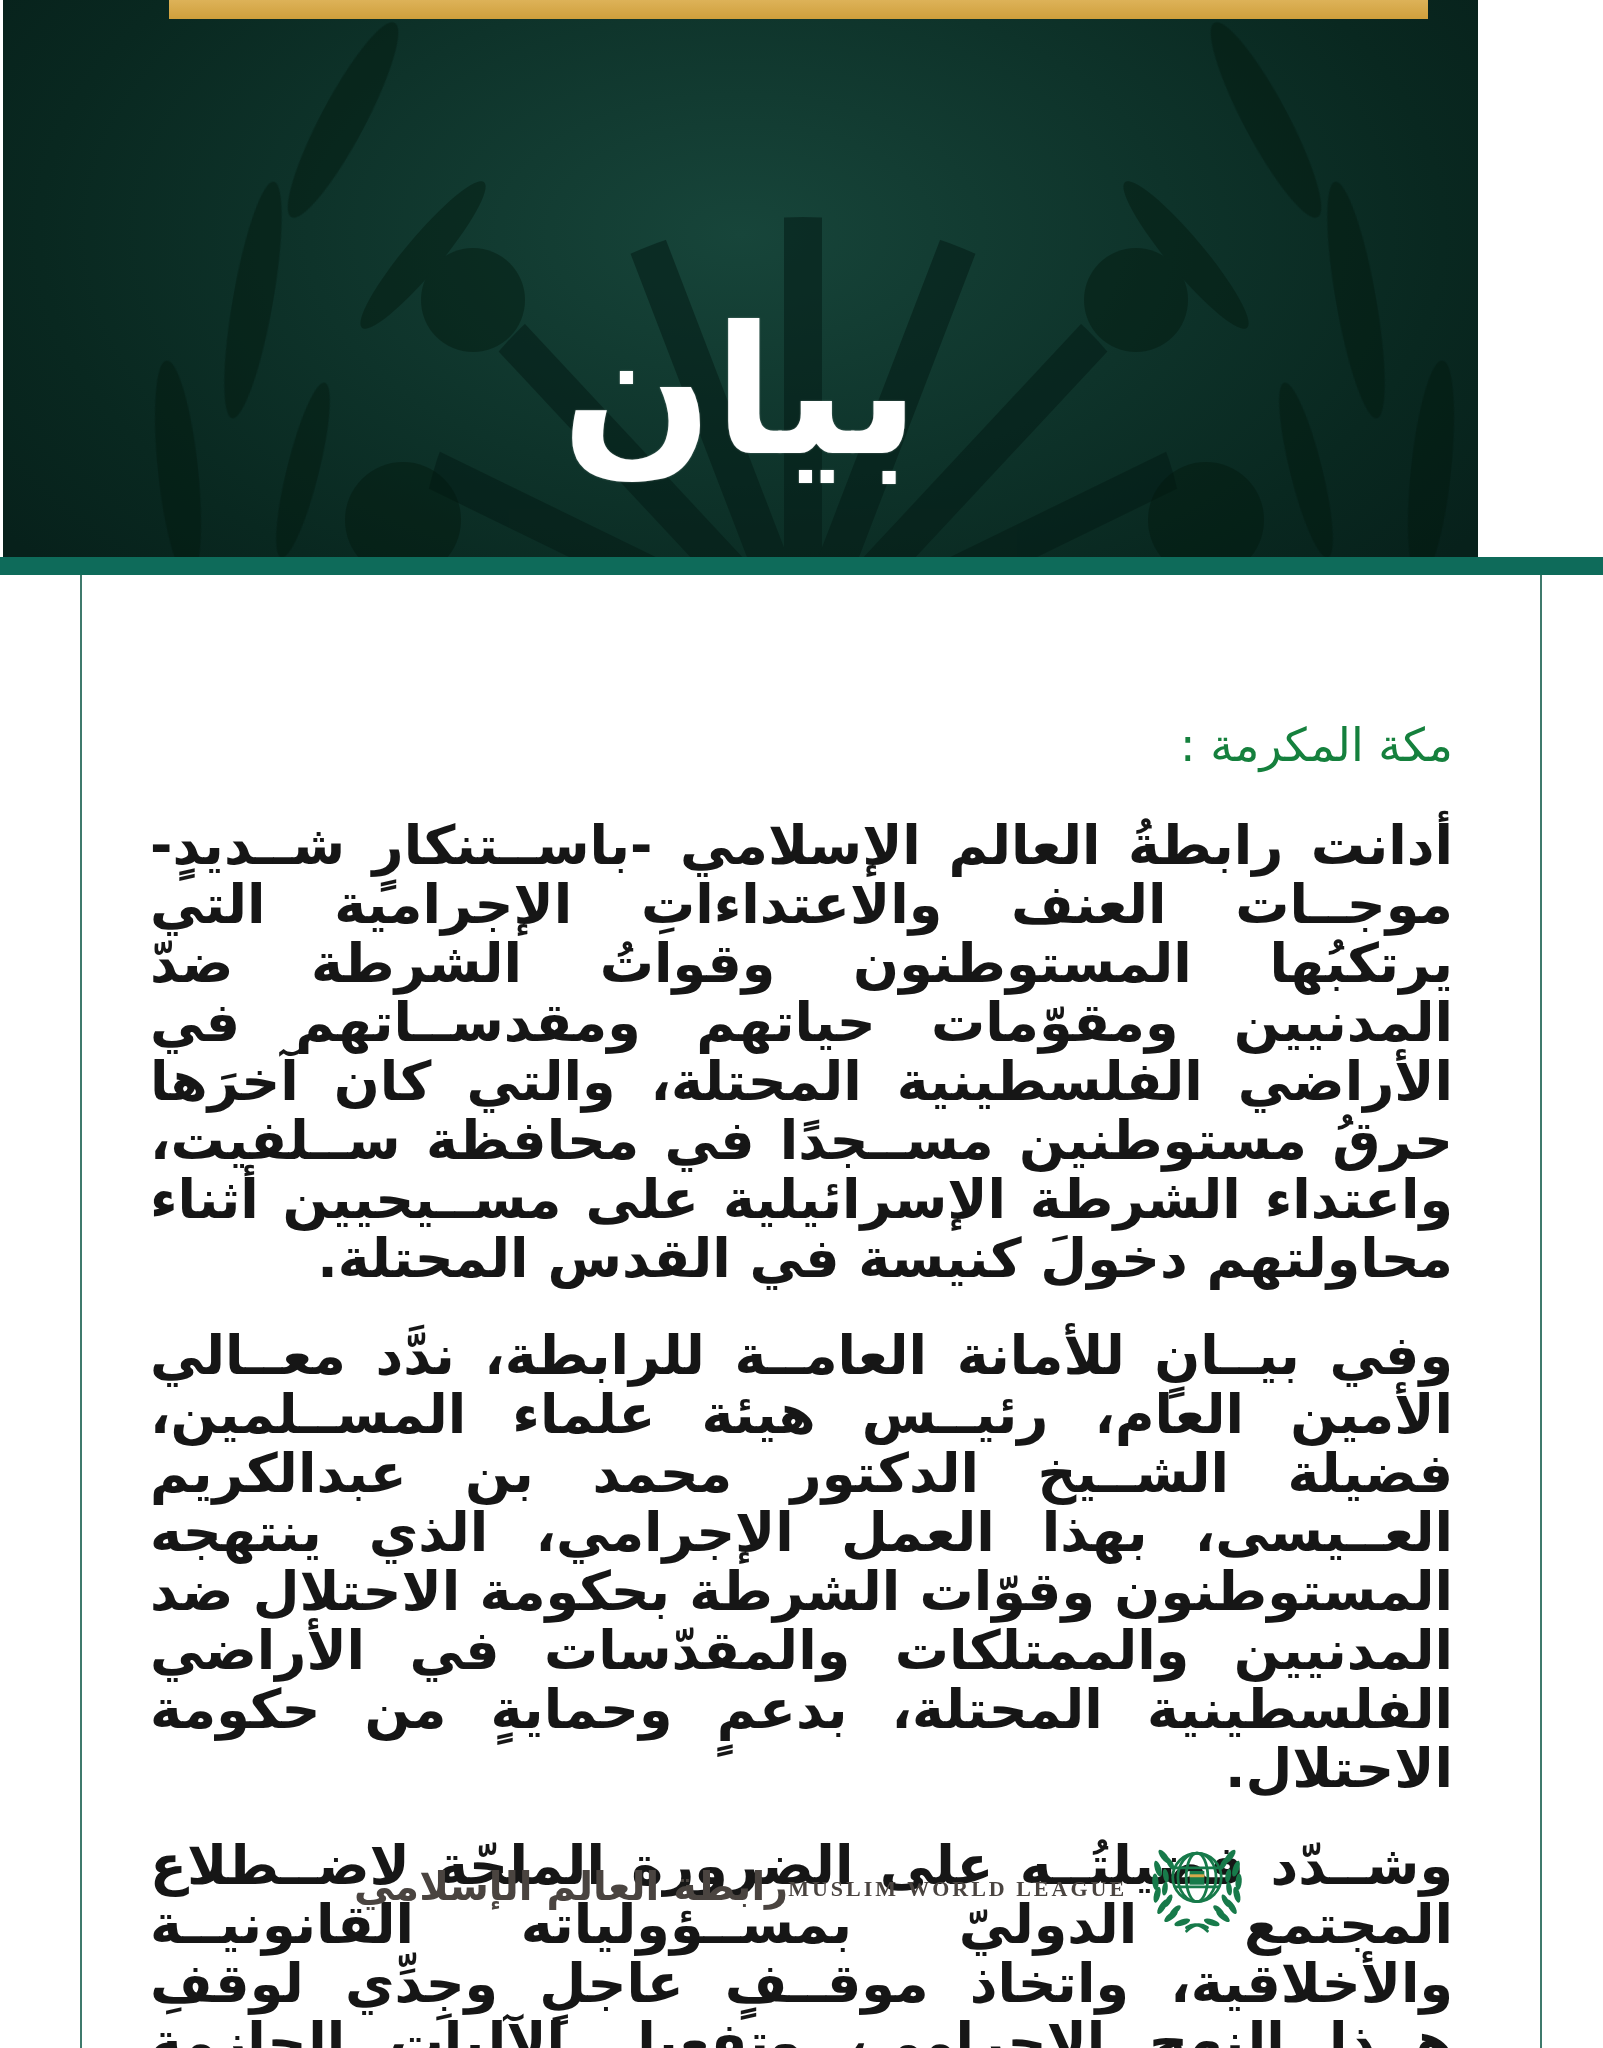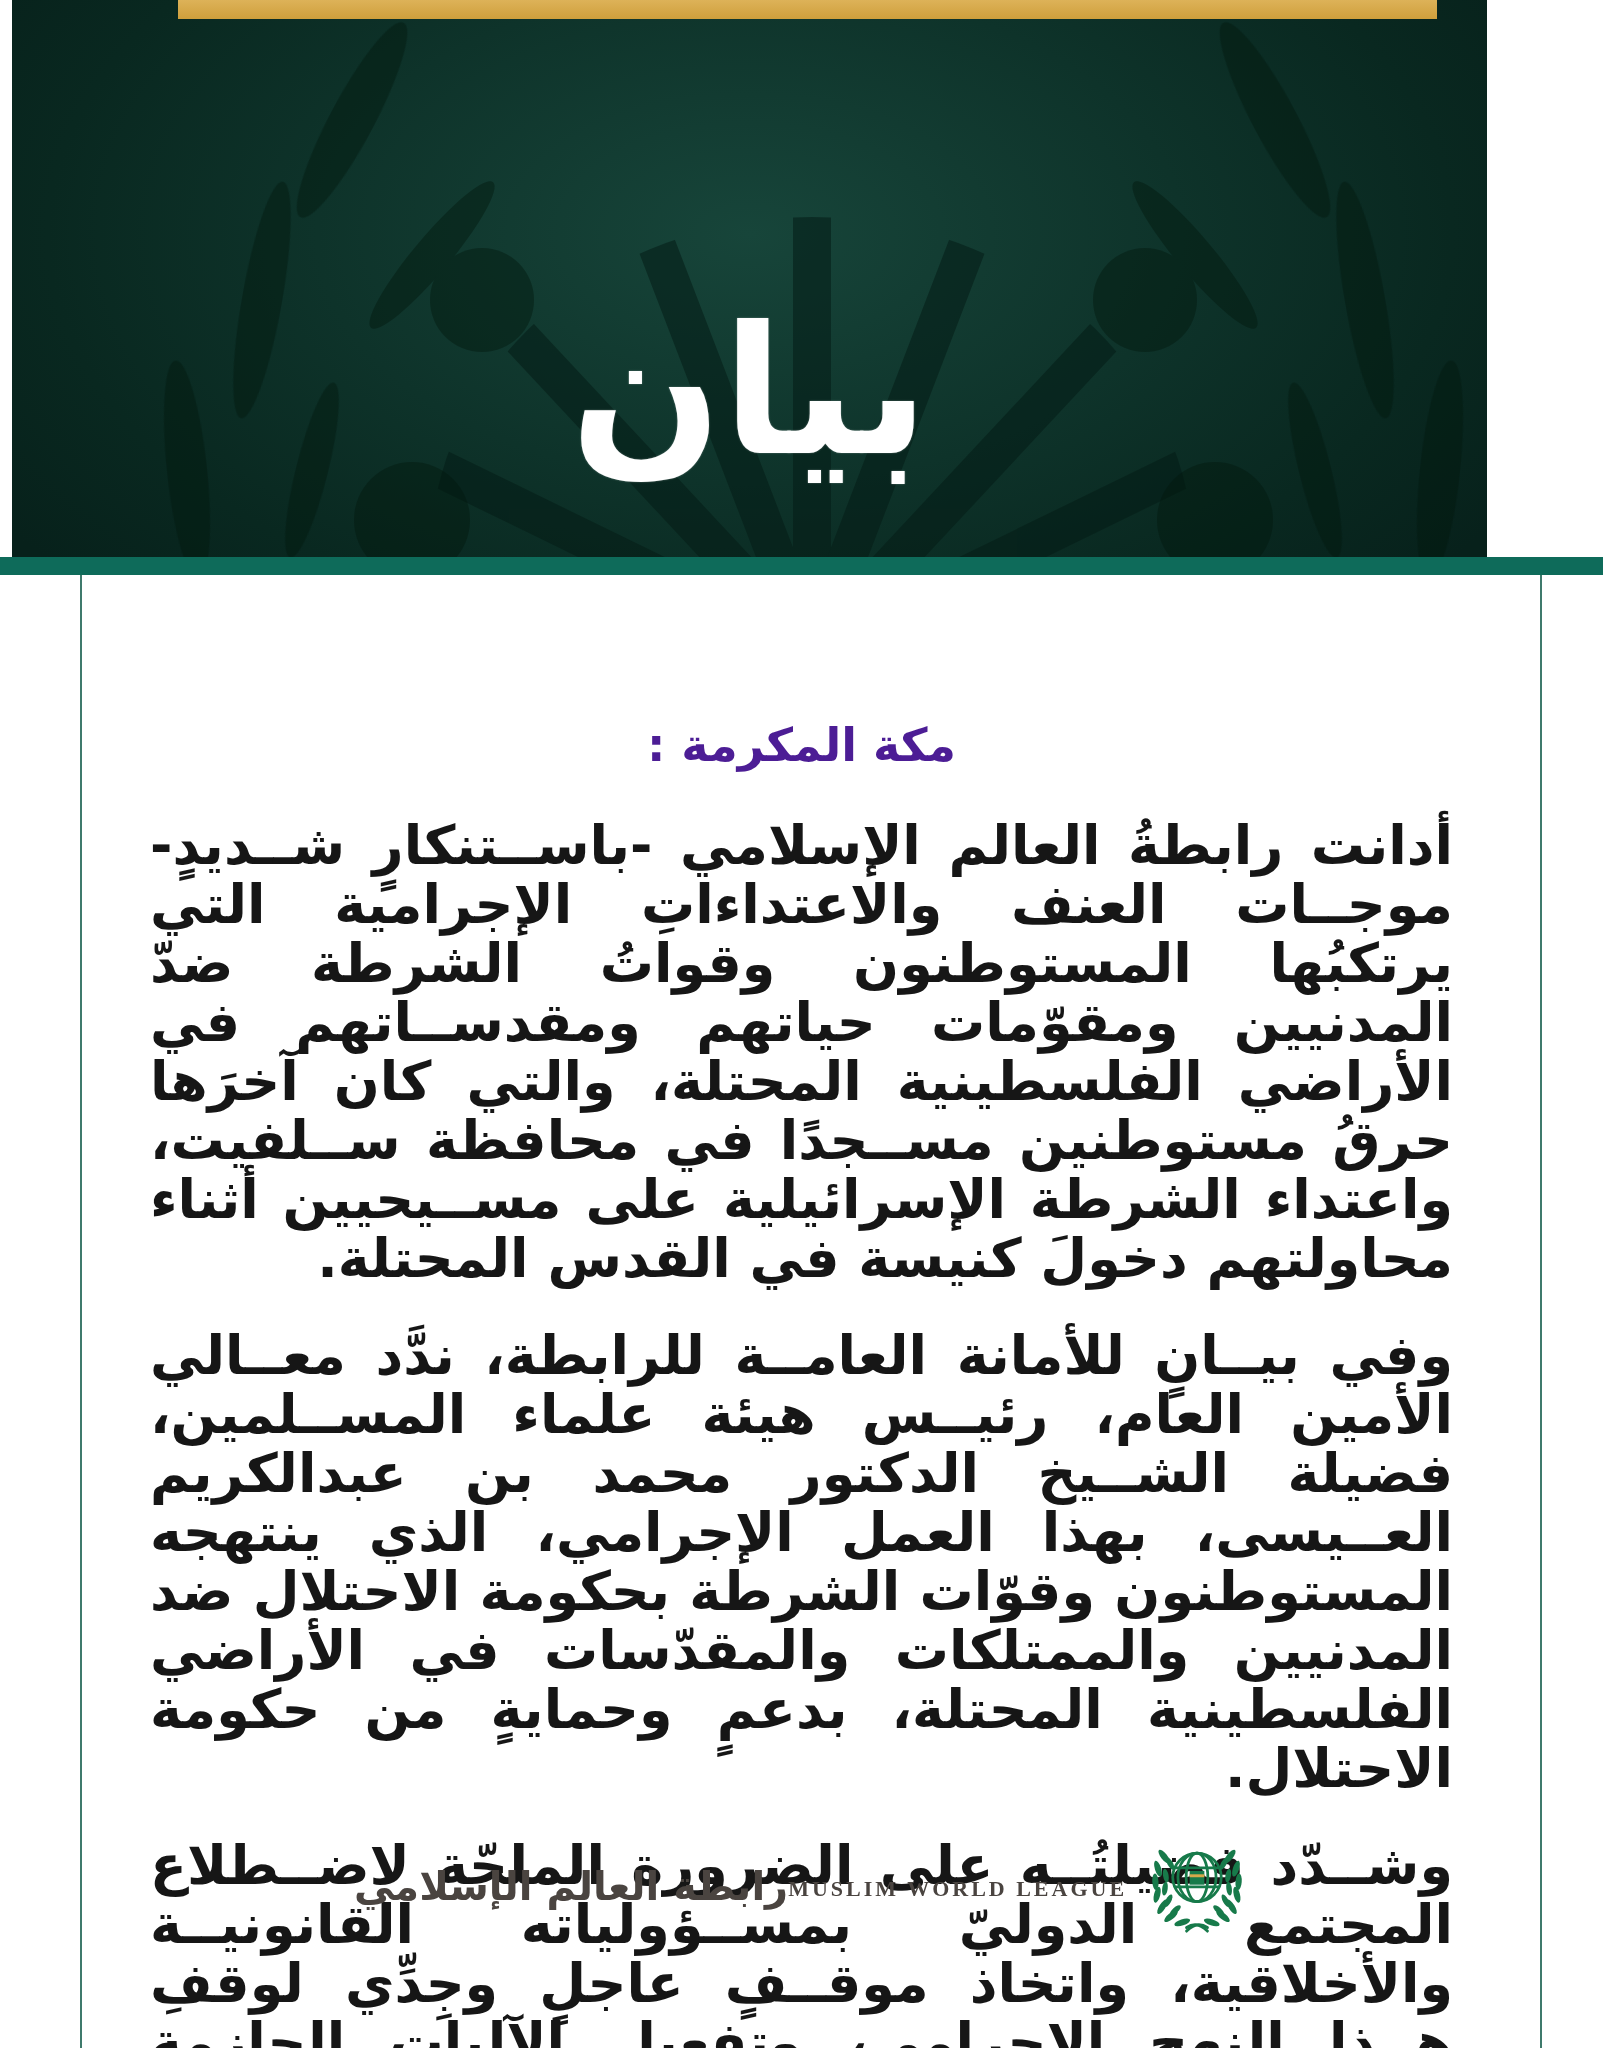--- a/index.html
+++ b/index.html
@@ -3,21 +3,21 @@
 <meta charset="utf-8">
 <style>
   html,body{margin:0;padding:0;background:#e8e8e8;}
   .page{
     position:relative;width:1603px;height:2048px;margin:0 auto;
     background:#ffffff;overflow:hidden;
     font-family:"DejaVu Sans",sans-serif;
   }
   
   .header{
-    position:absolute;left:12px;top:0;width:1475px;height:557px;
+    position:absolute;left:3px;top:0;width:1475px;height:557px;
     background:
       radial-gradient(ellipse 900px 520px at 50% 42%, #17453a 0%, #0e332a 48%, #092820 78%, #07211b 100%);
   }
   .header-decor{position:absolute;left:0;top:0;width:1603px;height:557px;}
   .gold-bar{
     position:absolute;left:166px;top:0;width:1259px;height:19px;
     background:linear-gradient(#ddb258,#cf9f3c);
   }
   .banner-title{
     position:absolute;left:0;right:0;top:262px;height:280px;
@@ -35,21 +35,21 @@
   .frame-line{position:absolute;top:0;bottom:0;width:2px;background:#3f7a6c;}
   .frame-line.left{left:80px;}
   .frame-line.right{left:1540px;}
   
   .content{
     position:absolute;left:150px;right:150px;top:718px;
     direction:rtl;color:#161616;
   }
   .location-heading{
     margin:0 0 44px 0;
-    font-size:46px;font-weight:bold;text-align:center;color:#4c1d95;
+    font-size:46px;font-weight:normal;text-align:right;color:#15803d;
   }
   .content p{
     margin:0 0 38px 0;
     font-size:54px;font-weight:bold;line-height:59px;
     text-align:justify;text-justify:inter-word;
   }
   .content p:last-child{margin-bottom:0;}
   
   .footer-logo{
     position:absolute;left:0;right:0;top:1826px;height:120px;

